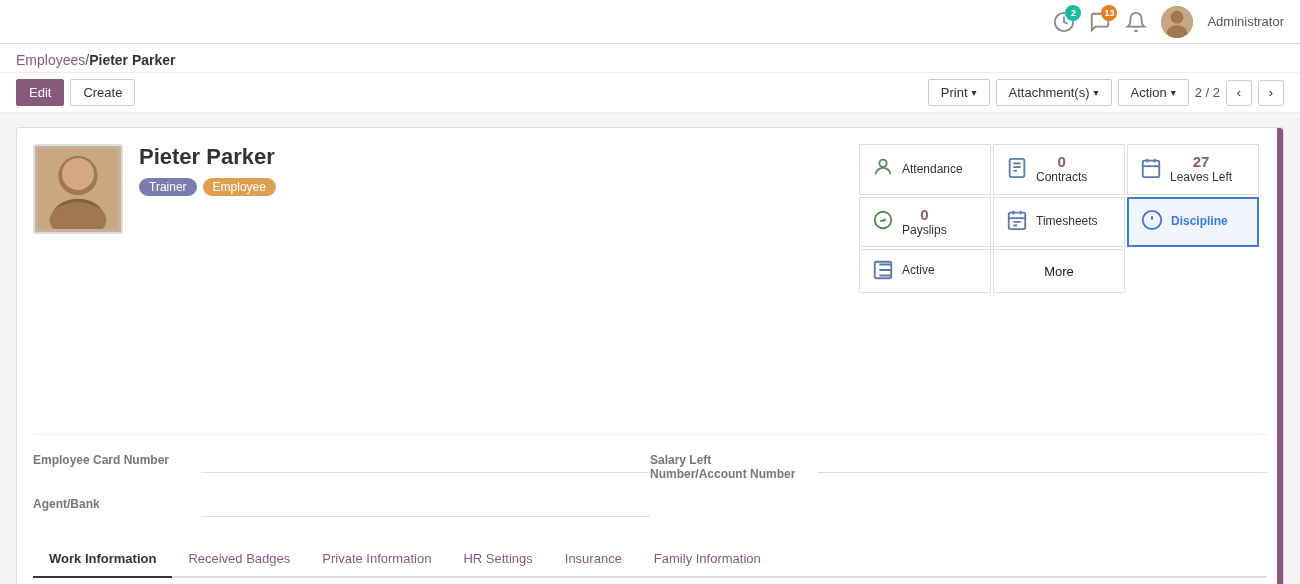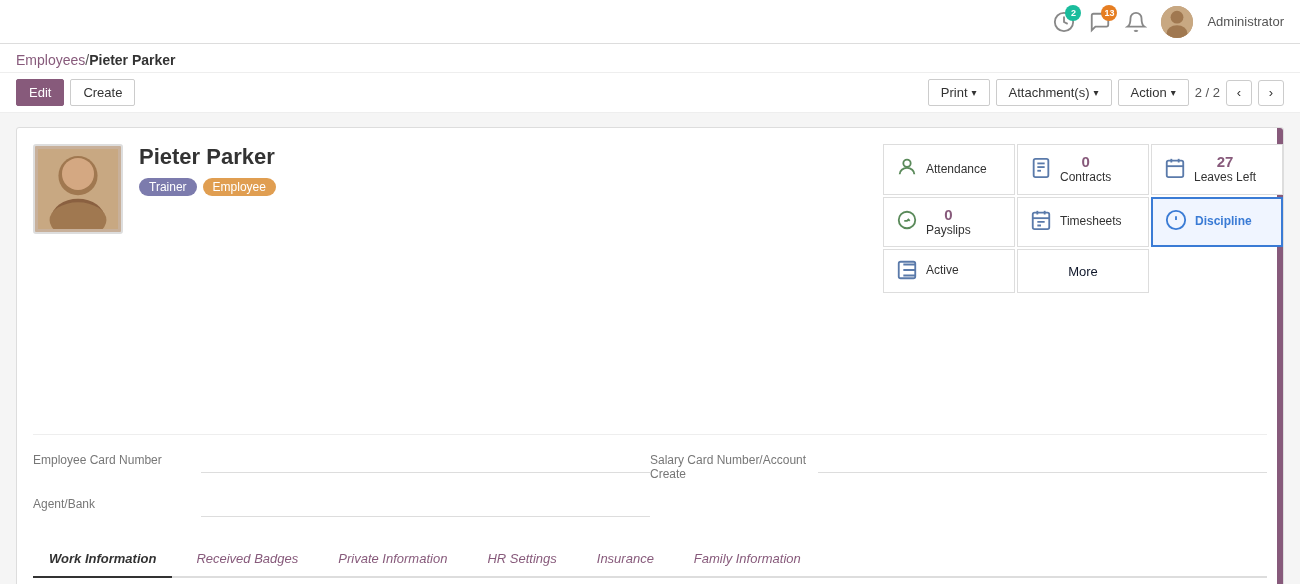--- a/index.html
+++ b/index.html
@@ -75,21 +75,21 @@
 
     .employee-info { flex: 1; }
     .employee-name { font-size: 22px; font-weight: bold; color: #333; margin-bottom: 8px; }
     .badge-tags { display: flex; gap: 6px; }
     .badge-tag { padding: 2px 10px; border-radius: 20px; font-size: 12px; color: #fff; font-weight: 400; }
     .badge-tag.trainer { background: #7c7bad; }
     .badge-tag.employee { background: #e09e51; }
 
     
     .smart-buttons {
-      position: absolute; top: 16px; right: 0;
+      position: absolute; top: 16px; right: 24px;
       display: grid; grid-template-columns: 1fr 1fr 1fr; gap: 2px;
       width: 400px;
     }
     .smart-btn {
       border: 1px solid #ddd; background: #fff; padding: 8px 12px;
       cursor: pointer; font-size: 13px; color: #555;
       display: flex; align-items: center; gap: 8px;
       min-height: 44px;
     }
     .smart-btn.active-selected { border: 2px solid #3a7bd5; background: #f0f5ff; }
@@ -101,27 +101,27 @@
       cursor: pointer; font-size: 13px; color: #0f172a; text-align: center;
       display: flex; align-items: center; justify-content: center;
     }
 
     
     .fields-grid {
       display: grid; grid-template-columns: 1fr 1fr; gap: 0;
       margin-top: 10px; padding-top: 10px; border-top: 1px solid #eee;
     }
     .field-row { display: flex; align-items: flex-start; padding: 8px 0; gap: 8px; }
-    .field-label { font-size: 12px; color: #777; width: 160px; flex-shrink: 0; font-weight: 400; }
+    .field-label { font-size: 12px; color: #777; width: 160px; flex-shrink: 0; font-weight: 700; }
     .field-value { border-bottom: 1px solid #ddd; flex: 1; min-height: 20px; padding-bottom: 2px; color: #333; font-size: 13px; }
 
     
     .tabs-bar {
       display: flex; border-bottom: 2px solid #ddd;
-      margin-top: 16px; gap: 8px; font-style: italic;
+      margin-top: 16px; gap: 0;
     }
     .tab-item {
       padding: 10px 16px; font-size: 13px; color: #875a7b;
       cursor: pointer; border-bottom: 2px solid transparent;
       margin-bottom: -2px; white-space: nowrap;
     }
     .tab-item.active { color: #333; border-bottom: 2px solid #333; font-weight: 600; }
 
     
     .tab-content { padding: 16px 0; }
@@ -310,21 +310,21 @@
         <span>More</span>
       </button>
     </div>
 
     <div class="fields-grid" style="margin-top: 200px;">
       <div class="field-row">
         <span class="field-label">Employee Card Number</span>
         <span class="field-value"></span>
       </div>
       <div class="field-row">
-        <span class="field-label">Salary Card Number/Account Create</span>
+        <span class="field-label">Salary Left Number/Account Number</span>
         <span class="field-value"></span>
       </div>
       <div class="field-row">
         <span class="field-label">Agent/Bank</span>
         <span class="field-value"></span>
       </div>
     </div>
 
     <div class="tabs-bar">
       <div class="tab-item active">Work Information</div>

